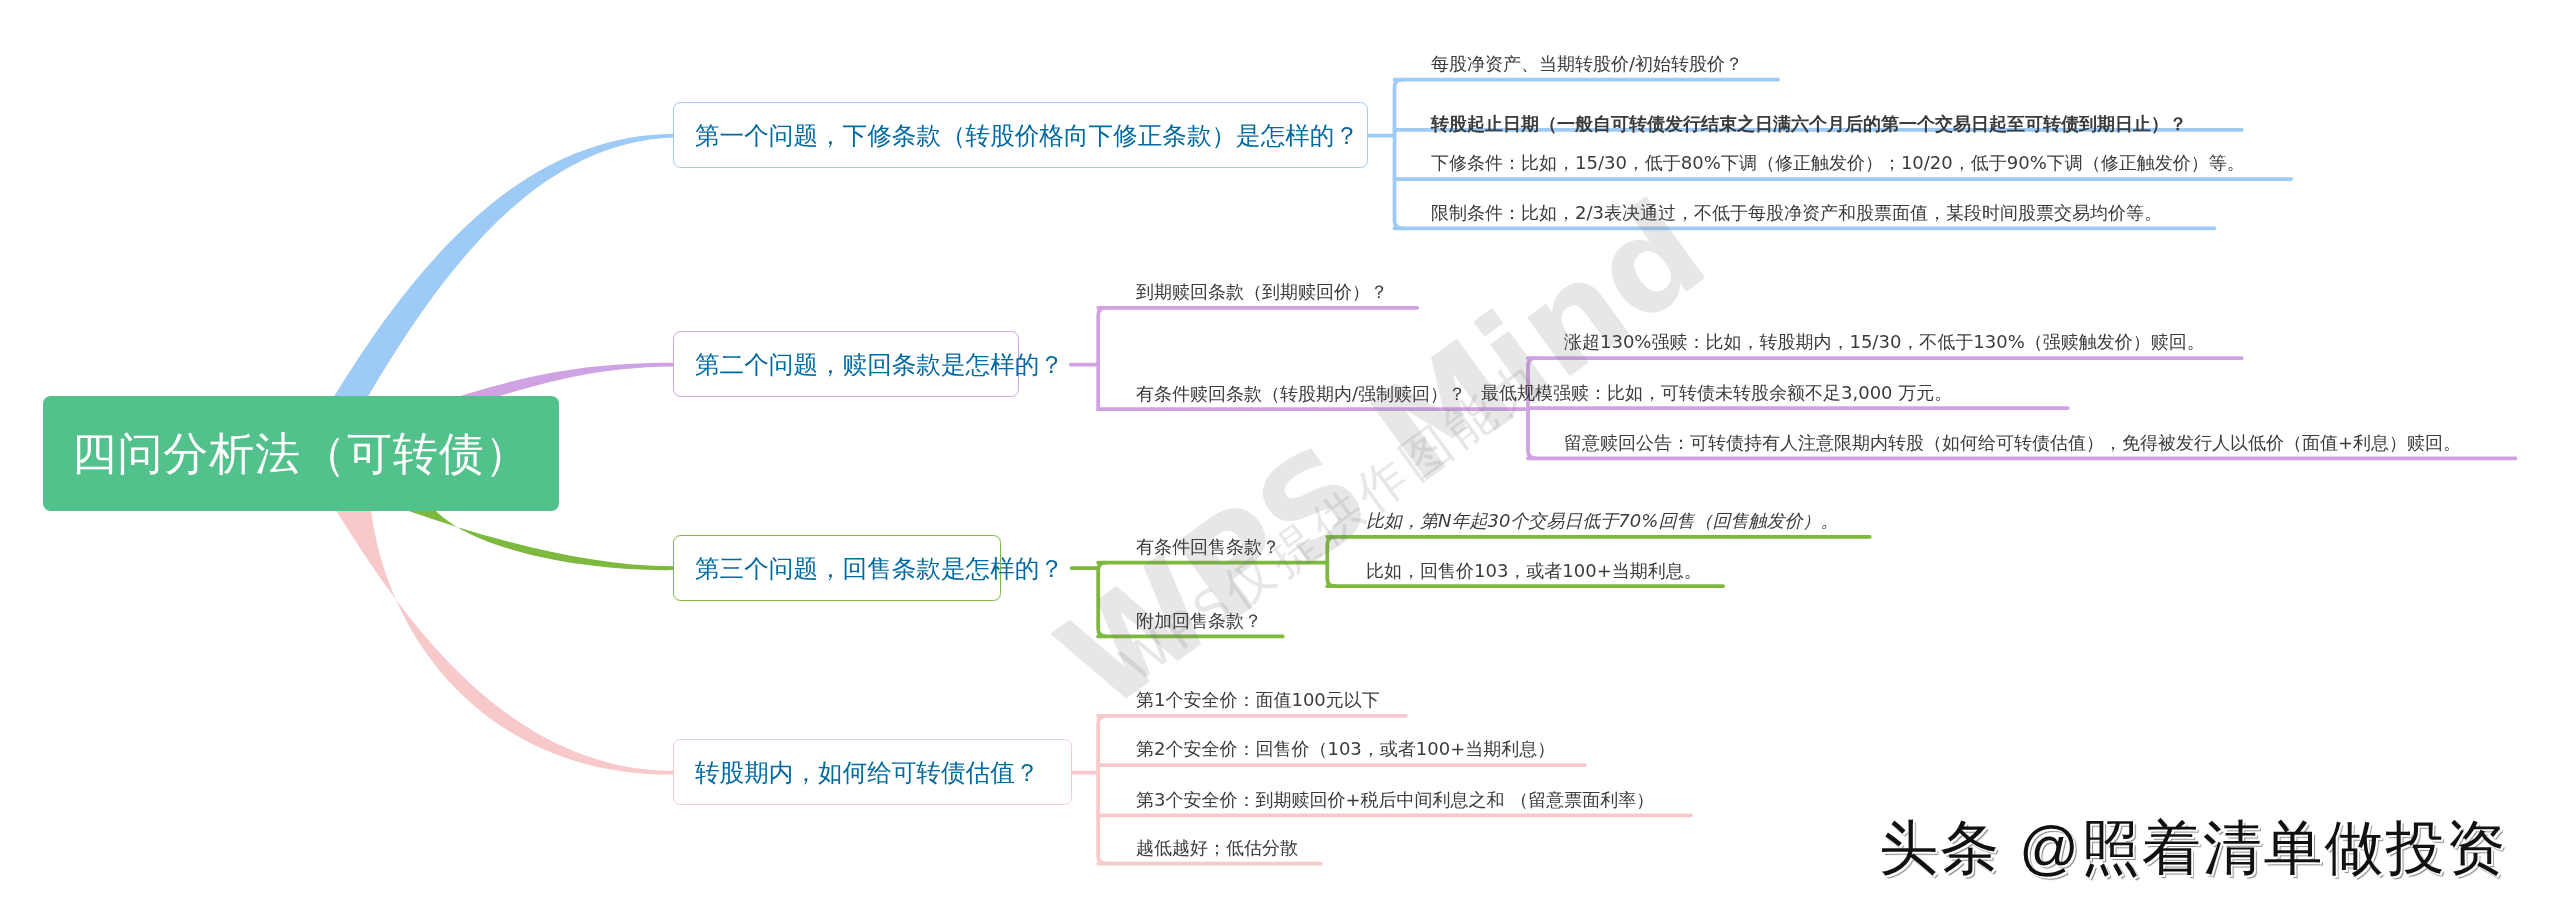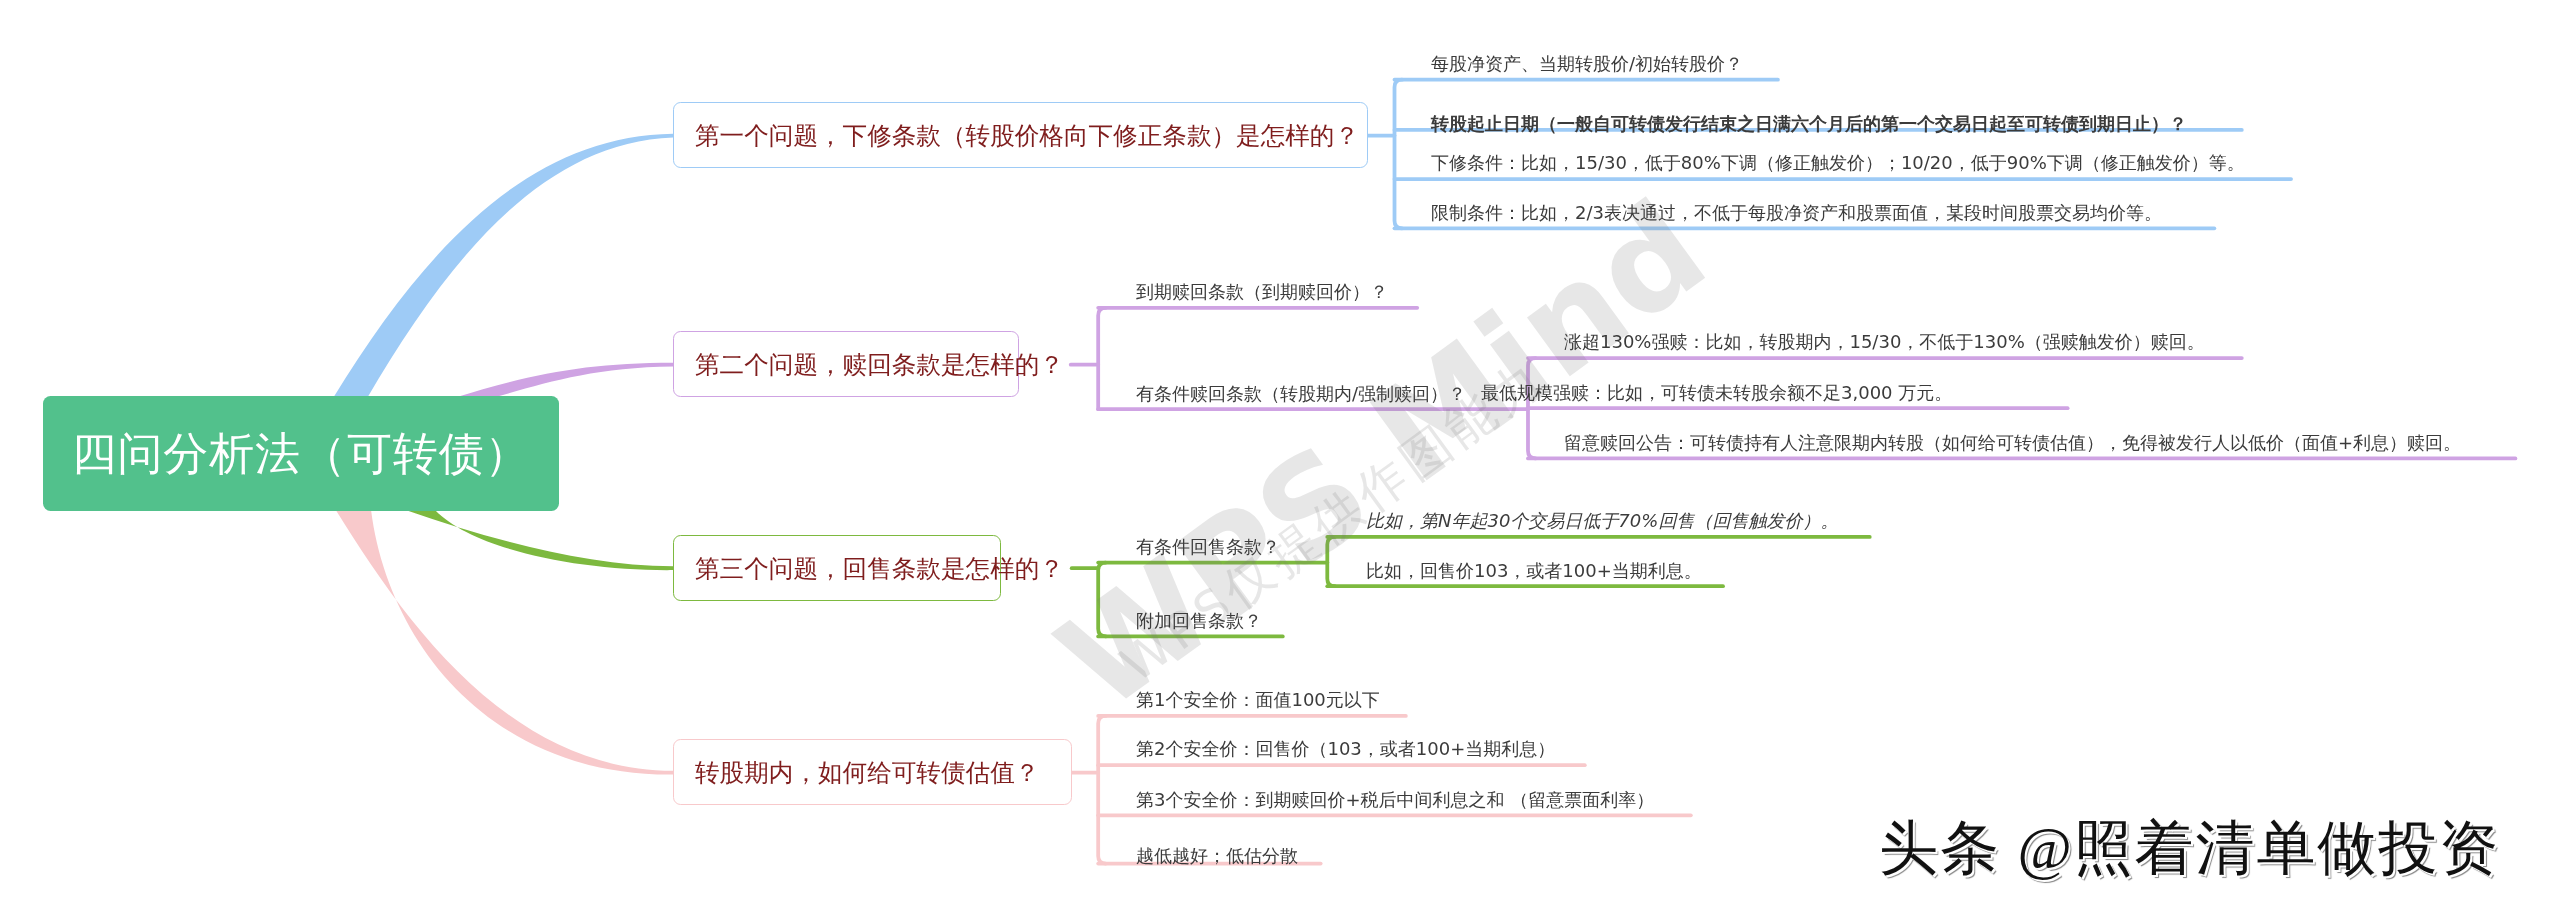--- a/index.html
+++ b/index.html
@@ -7,28 +7,28 @@
          font-family:"DejaVu Sans","Liberation Sans",sans-serif; color:#3b3b3b; }
   #canvas { position:absolute; left:0; top:0; width:2576px; height:913px; }
   svg.links { position:absolute; left:0; top:0; width:2576px; height:913px; }
   .root { position:absolute; left:43px; top:396px; width:516px; height:115px;
           background:#52c18c; border-radius:7.6px; color:#fff;
           display:flex; align-items:center; justify-content:center;
           font-size:45px; letter-spacing:0.9px; }
   .topic { position:absolute; left:673px; height:66px; background:#fff;
            border:1.4px solid; border-radius:7.6px; box-sizing:border-box;
            display:flex; align-items:center; padding:0 21px;
-           font-size:24.6px; color:#7f1d1d; white-space:nowrap; }
+           font-size:24.6px; color:#0369a1; white-space:nowrap; }
   .leaf { position:absolute; font-size:18px; color:#3b3b3b; white-space:nowrap; line-height:23px; }
   .watermark { position:absolute; color:rgba(120,120,120,0.18); white-space:nowrap;
                transform-origin:left top; pointer-events:none; }
   .wm-big { left:1032px; top:615px; font-size:133px; font-weight:bold; transform:rotate(-36deg); }
   .wm-small { left:1108px; top:644px; font-size:49px; transform:rotate(-36deg); letter-spacing:5.7px; }
   .credit { position:absolute; left:1879px; top:809px; font-size:59px; color:#111;
-            font-family:Liberation Serif, serif; letter-spacing:1.9px;
+            font-family:Liberation Sans, sans-serif; letter-spacing:1.9px;
             text-shadow:1.9px 1.9px 0 #fff, 2.8px 2.8px 0.9px #888; }
 </style>
 </head>
 <body>
 
 <div id="canvas">
 
   <svg class="links" viewBox="0 0 2721 964">
 
     <path d="M352,420 C450,260 560,143 711,141 L711,145 C570,150 470,280 388,420 Z" fill="#9ECBF6"></path>
@@ -107,17 +107,17 @@
   <div class="leaf" style="left:1366px;top:509px;font-style:italic;">比如，第N年起30个交易日低于70%回售（回售触发价）。</div>
   <div class="leaf" style="left:1366px;top:559px;">比如，回售价103，或者100+当期利息。</div>
   <div class="leaf" style="left:1136px;top:609px;">附加回售条款？</div>
 
   <div class="topic" style="top:739px;width:399px;border-color:#F8C9CB;">
     <span>转股期内，如何给可转债估值？</span>
   </div>
   <div class="leaf" style="left:1136px;top:688px;">第1个安全价：面值100元以下</div>
   <div class="leaf" style="left:1136px;top:737px;">第2个安全价：回售价（103，或者100+当期利息）</div>
   <div class="leaf" style="left:1136px;top:788px;">第3个安全价：到期赎回价+税后中间利息之和 （留意票面利率）</div>
-  <div class="leaf" style="left:1136px;top:836px;margin-top:8px;">越低越好；低估分散</div>
+  <div class="leaf" style="left:1136px;top:836px;">越低越好；低估分散</div>
 
   <div class="credit">头条 @照着清单做投资</div>
 </div>
 
 
 </body></html>

